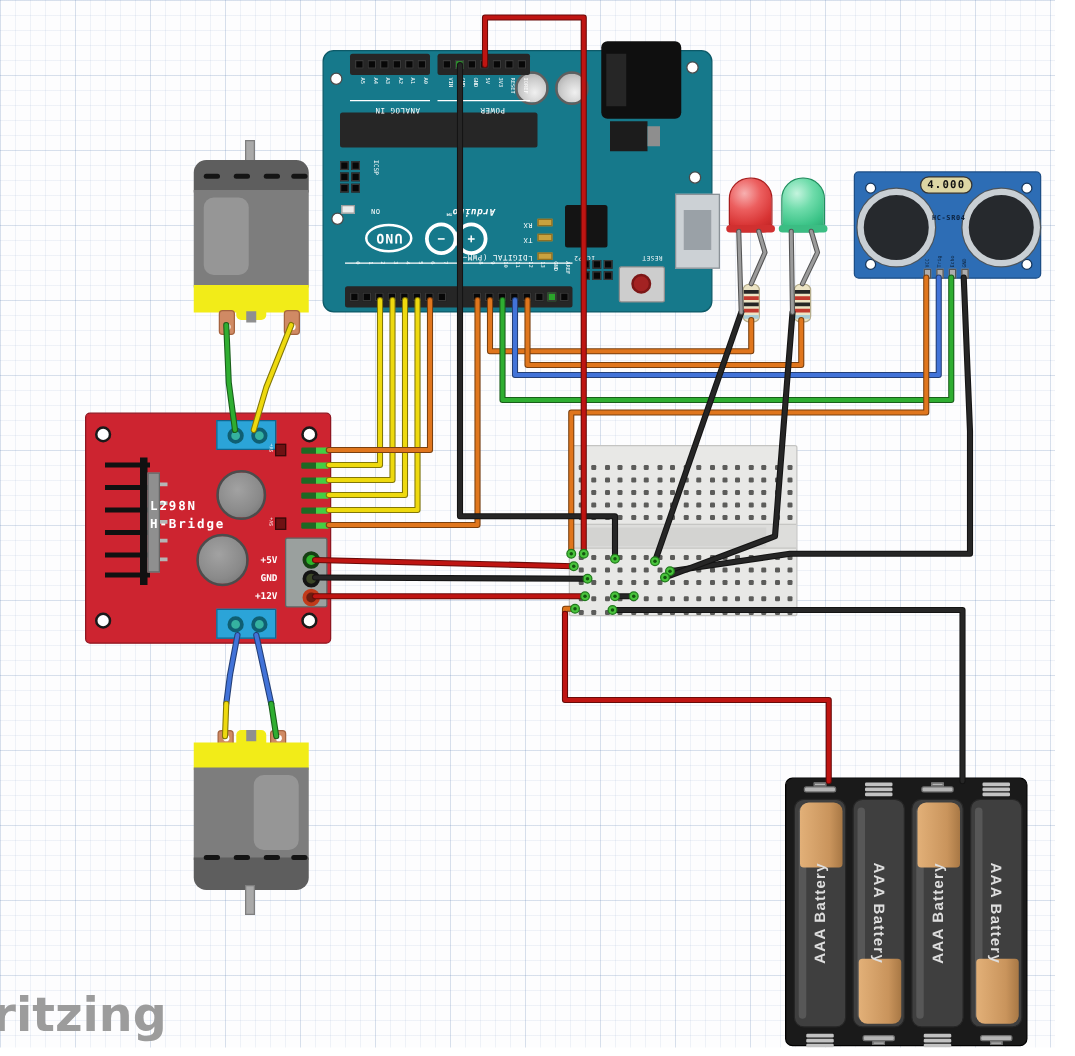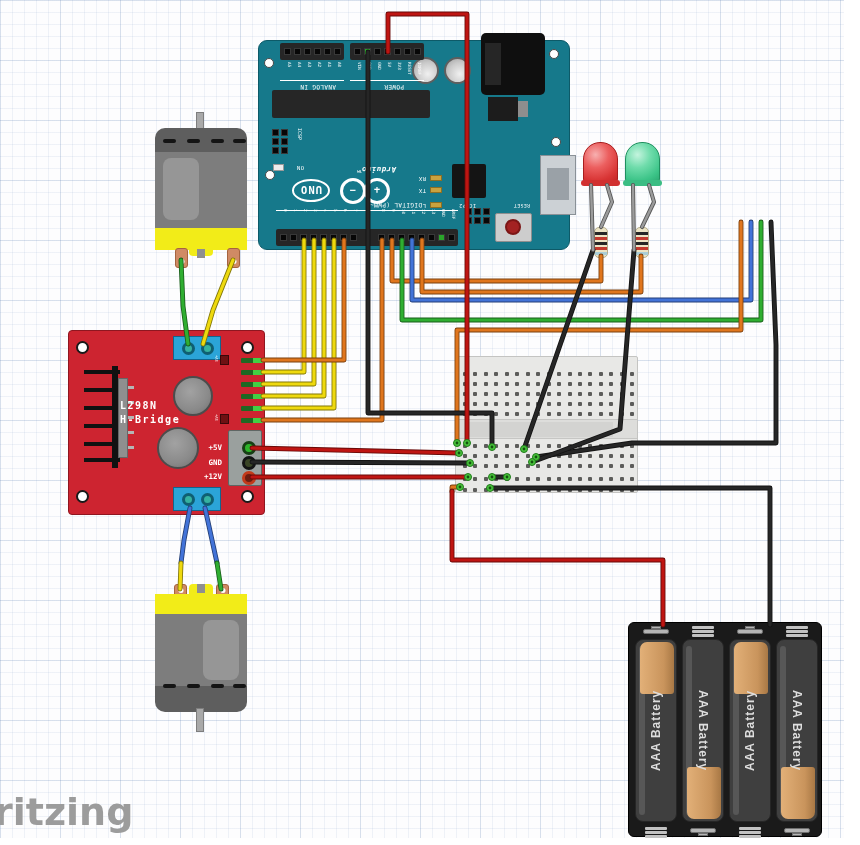--- a/index.html
+++ b/index.html
@@ -563,20 +563,40 @@
     <div id="l-pins">
         <div class="l-pin" style="top: 27.5px;"></div>
         <div class="l-pin" style="top: 39.5px;"></div>
         <div class="l-pin" style="top: 51.5px;"></div>
         <div class="l-pin" style="top: 63.5px;"></div>
         <div class="l-pin" style="top: 75.5px;"></div>
         <div class="l-pin" style="top: 87.5px;"></div>
       </div>
   </div>
 
+  <div id="hcsr04">
+    <div class="h-hole" style="left:8px;top:8px"></div>
+    <div class="h-hole" style="left:133px;top:8px"></div>
+    <div class="h-hole" style="left:8px;top:69px"></div>
+    <div class="h-hole" style="left:133px;top:69px"></div>
+    <div class="h-trans" id="h-t1"></div>
+    <div class="h-trans" id="h-t2"></div>
+    <div id="h-crystal">4.000</div>
+    <div id="h-title">HC-SR04</div>
+    <div id="h-pins">
+        <div class="h-pin" style="left: 55px; top: 77px;"></div>
+        <div class="h-plab" style="left: 55.5px; top: 54px; height: 22px;">VCC</div>
+        <div class="h-pin" style="left: 65px; top: 77px;"></div>
+        <div class="h-plab" style="left: 65.5px; top: 54px; height: 22px;">Trig</div>
+        <div class="h-pin" style="left: 75px; top: 77px;"></div>
+        <div class="h-plab" style="left: 75.5px; top: 54px; height: 22px;">Echo</div>
+        <div class="h-pin" style="left: 85px; top: 77px;"></div>
+        <div class="h-plab" style="left: 85.5px; top: 54px; height: 22px;">GND</div>
+      </div>
+  </div>
 
   <div class="led" id="led-red"></div>
   <div class="led" id="led-green"></div>
   <div class="resistor" id="res1">
       <div class="rband" style="top: 4px; background: rgb(38, 38, 38);"></div>
       <div class="rband" style="top: 9px; background: rgb(194, 58, 46);"></div>
       <div class="rband" style="top: 14px; background: rgb(38, 38, 38);"></div>
       <div class="rband" style="top: 19px; background: rgb(194, 58, 46);"></div>
       <div class="rband" style="top: 24px; background: rgb(169, 205, 214);"></div>
     </div>

